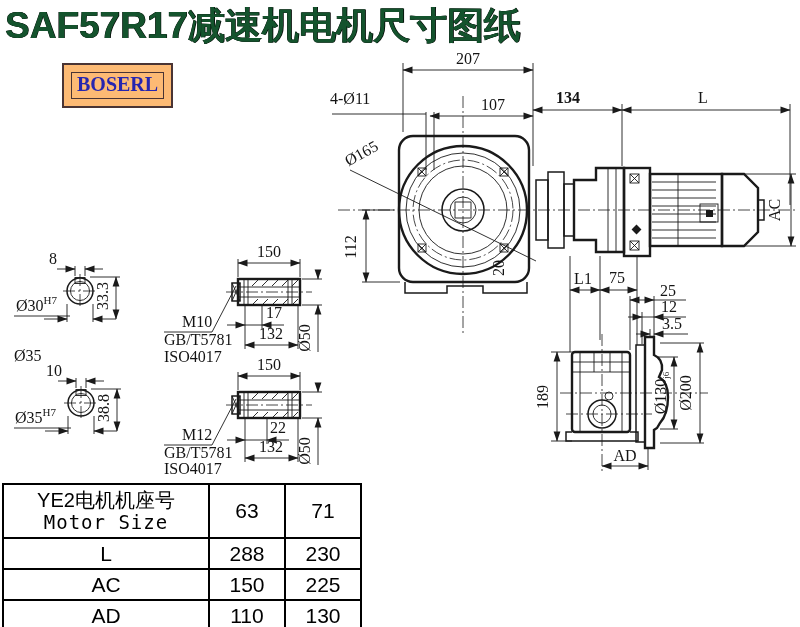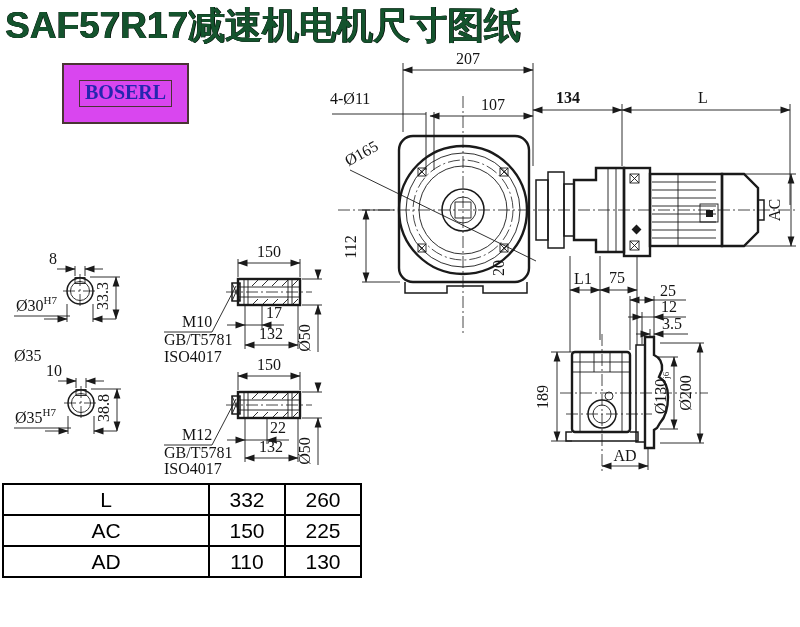--- a/index.html
+++ b/index.html
@@ -1,21 +1,21 @@
 <!DOCTYPE html>
 <html><head>
 <meta charset="utf-8">
 <style>
   html,body{margin:0;padding:0;background:#fff;}
   body{width:800px;height:627px;position:relative;overflow:hidden;
        font-family:"Liberation Sans","DejaVu Sans",sans-serif;}
   .page-title{position:absolute;left:5px;top:1px;font-size:37px;font-weight:700;
       color:#14532d;letter-spacing:0px;white-space:nowrap;
       text-shadow:0.6px 0 0 #000,-0.3px 0 0 #000;}
-  .logo-box{position:absolute;left:62px;top:63px;border:2px solid #4a3434;background:#d946ef;padding:15px;}
+  .logo-box{position:absolute;left:62px;top:63px;border:2px solid #4a3434;background:#fdba74;padding:7px;}
   .logo-inner{border:1px solid #4a3434;padding:0px 5px 2px 5px;}
   .logo-text{font-family:"Liberation Serif","DejaVu Serif",serif;font-weight:700;
       font-size:20px;color:#2626b0;letter-spacing:0px;}
   svg{position:absolute;left:0;top:0;}
   svg text{font-family:"Liberation Serif","DejaVu Serif",serif;fill:#141414;font-size:16px;}
   .ol{fill:none;stroke:#1a1a1a;stroke-width:2.4;}
   .ol2{fill:none;stroke:#1a1a1a;stroke-width:1.5;}
   .tl{fill:none;stroke:#1a1a1a;stroke-width:0.9;}
   .dim{fill:none;stroke:#1a1a1a;stroke-width:0.9;}
   .cl{fill:none;stroke:#1a1a1a;stroke-width:0.8;stroke-dasharray:12 3 2 3;}
@@ -280,24 +280,32 @@
     <text x="310" y="451" text-anchor="middle" font-size="16" transform="rotate(-90 310 451)">Ø50</text>
     <text x="182" y="440" font-size="17">M12</text>
     <path class="dim" d="M164,445 H212 M212,445 L236,399"></path>
     <text x="164" y="458" font-size="13">GB/T5781</text>
     <text x="164" y="474" font-size="14">ISO4017</text>
   </g>
 </svg>
 
 <table class="spec-table">
   <tbody>
+      <tr>
+    <td class="c0 hdr">
+      <div class="hcn">YE2电机机座号</div>
+      <div class="hen">Motor Size</div>
+    </td>
+    <td class="c1 hdr">63</td>
+    <td class="c1 hdr">71</td>
+  </tr>
   <tr class="row">
     <td class="c0 row">L</td>
-    <td class="c1 row">332</td>
-    <td class="c1 row">260</td>
+    <td class="c1 row">288</td>
+    <td class="c1 row">230</td>
   </tr>
   <tr class="row">
     <td class="c0 row">AC</td>
     <td class="c1 row">150</td>
     <td class="c1 row">225</td>
   </tr>
   <tr class="row">
     <td class="c0 row">AD</td>
     <td class="c1 row">110</td>
     <td class="c1 row">130</td>

